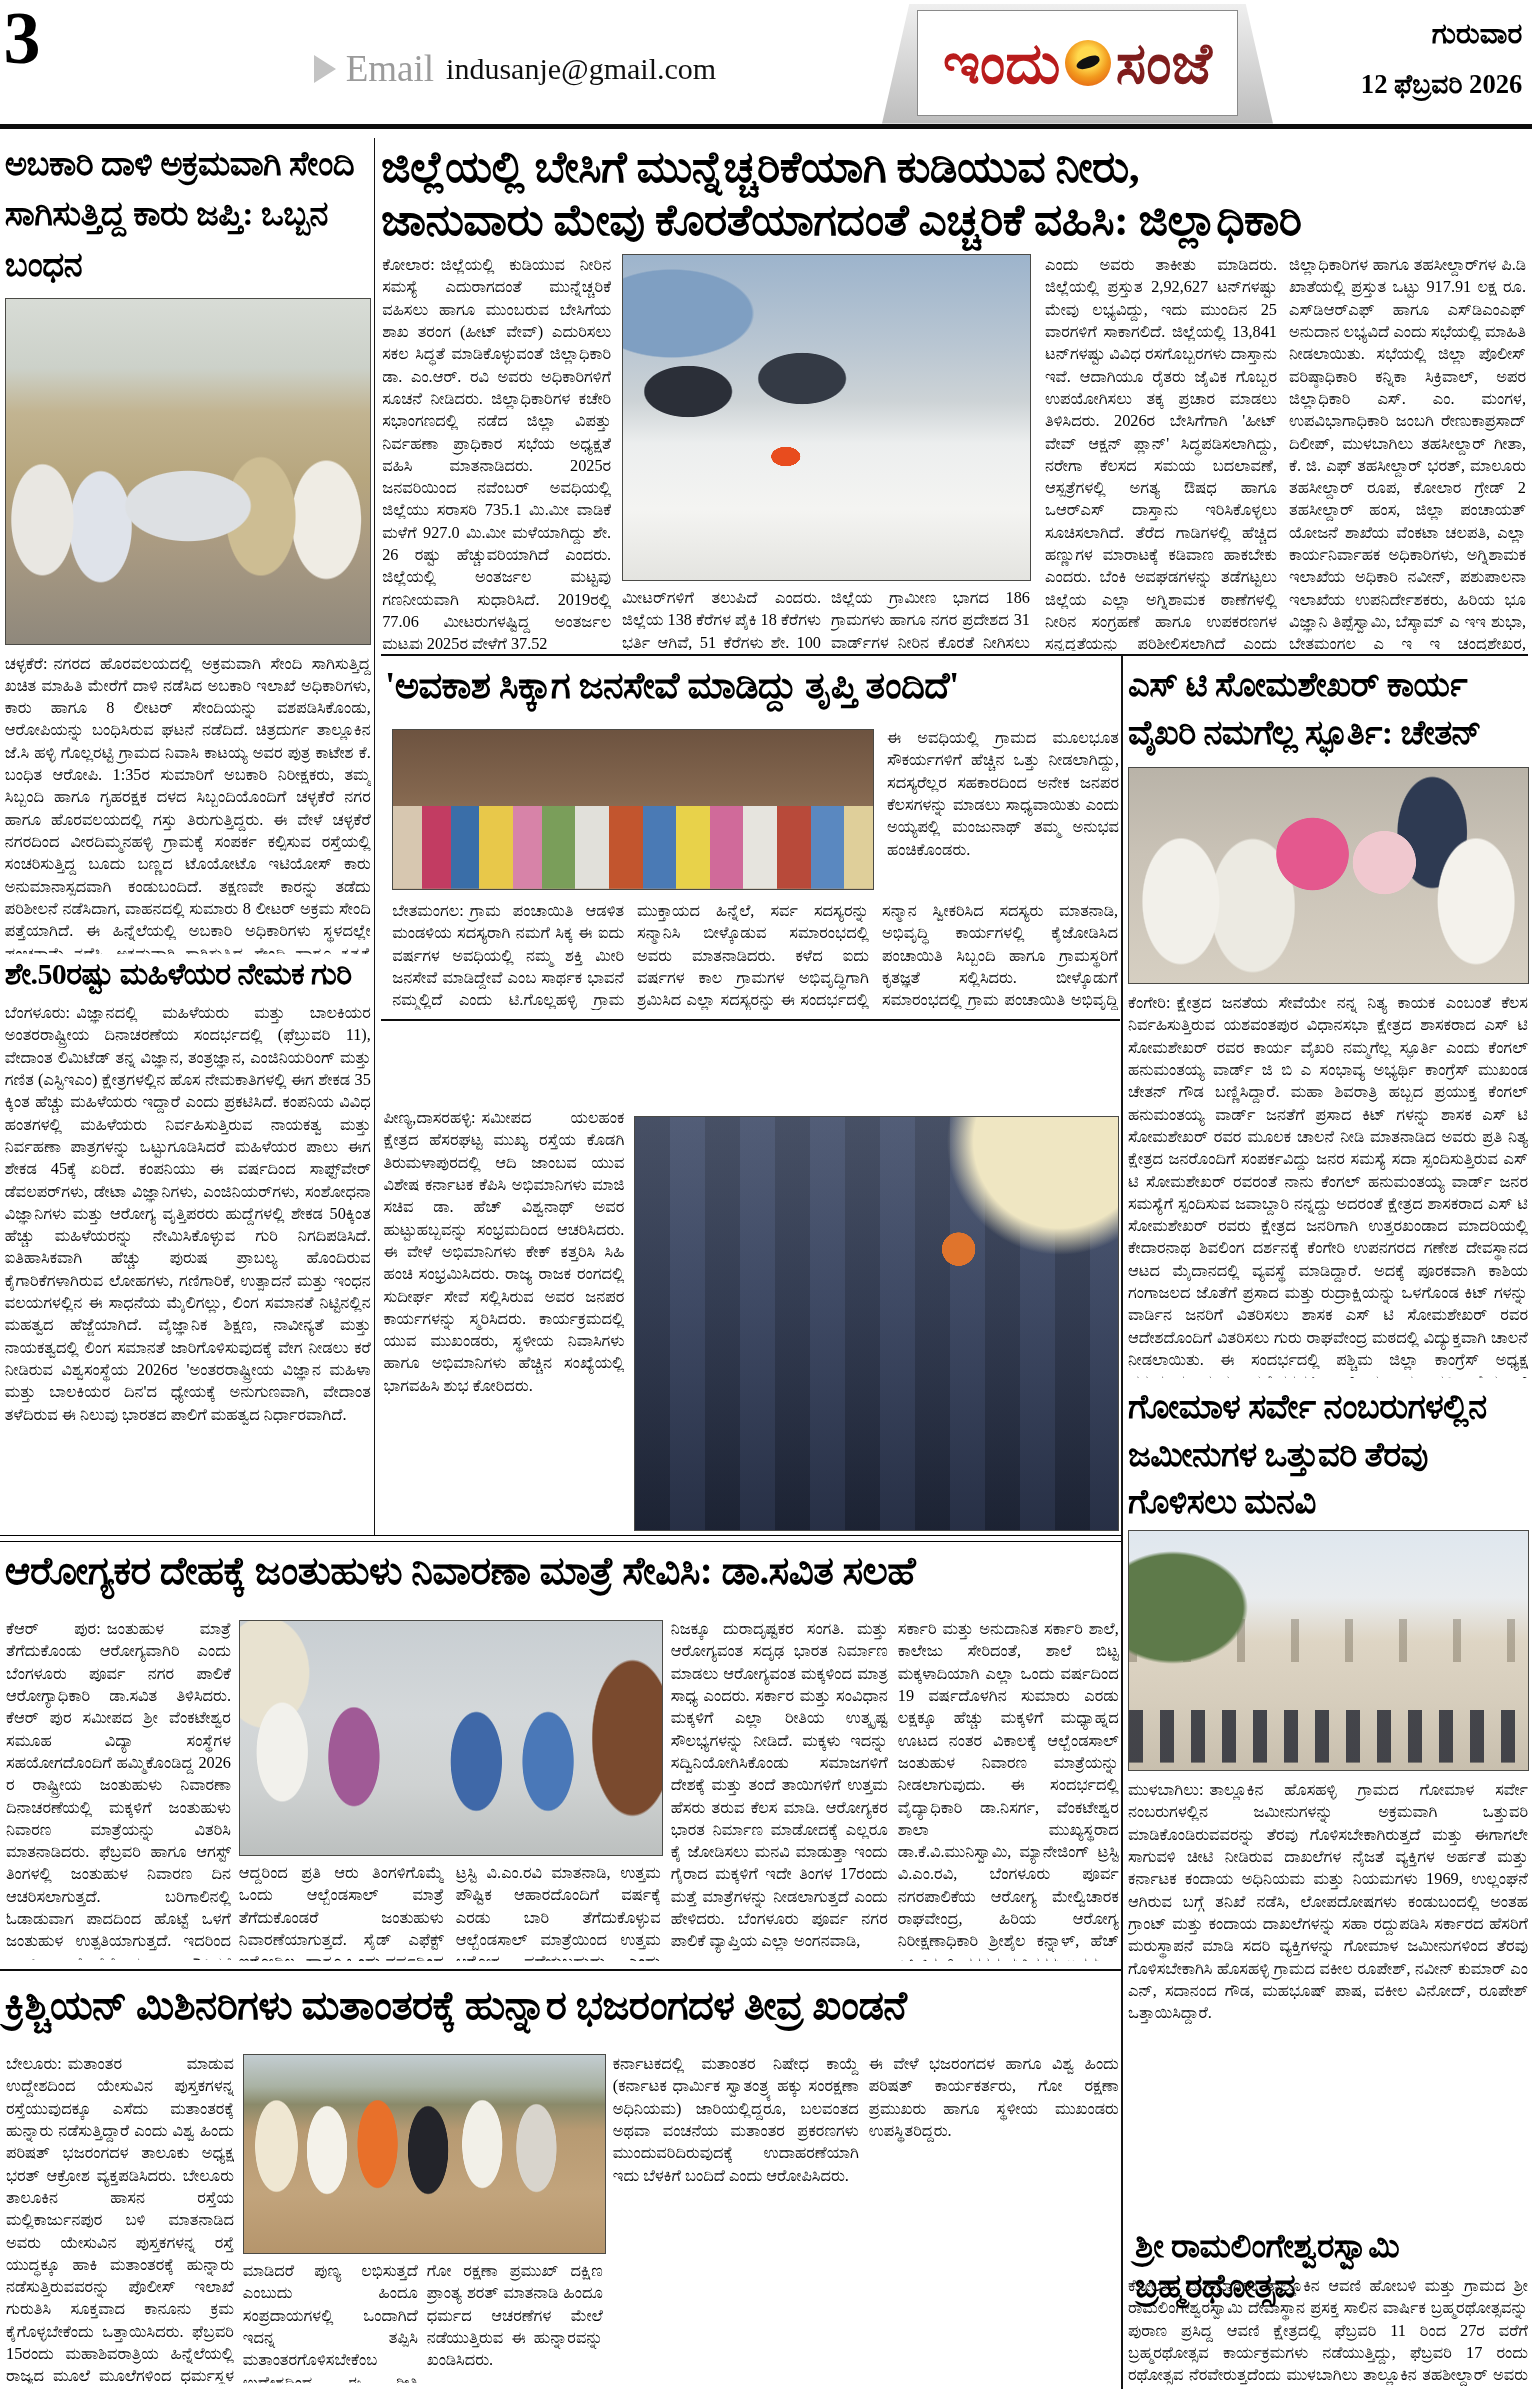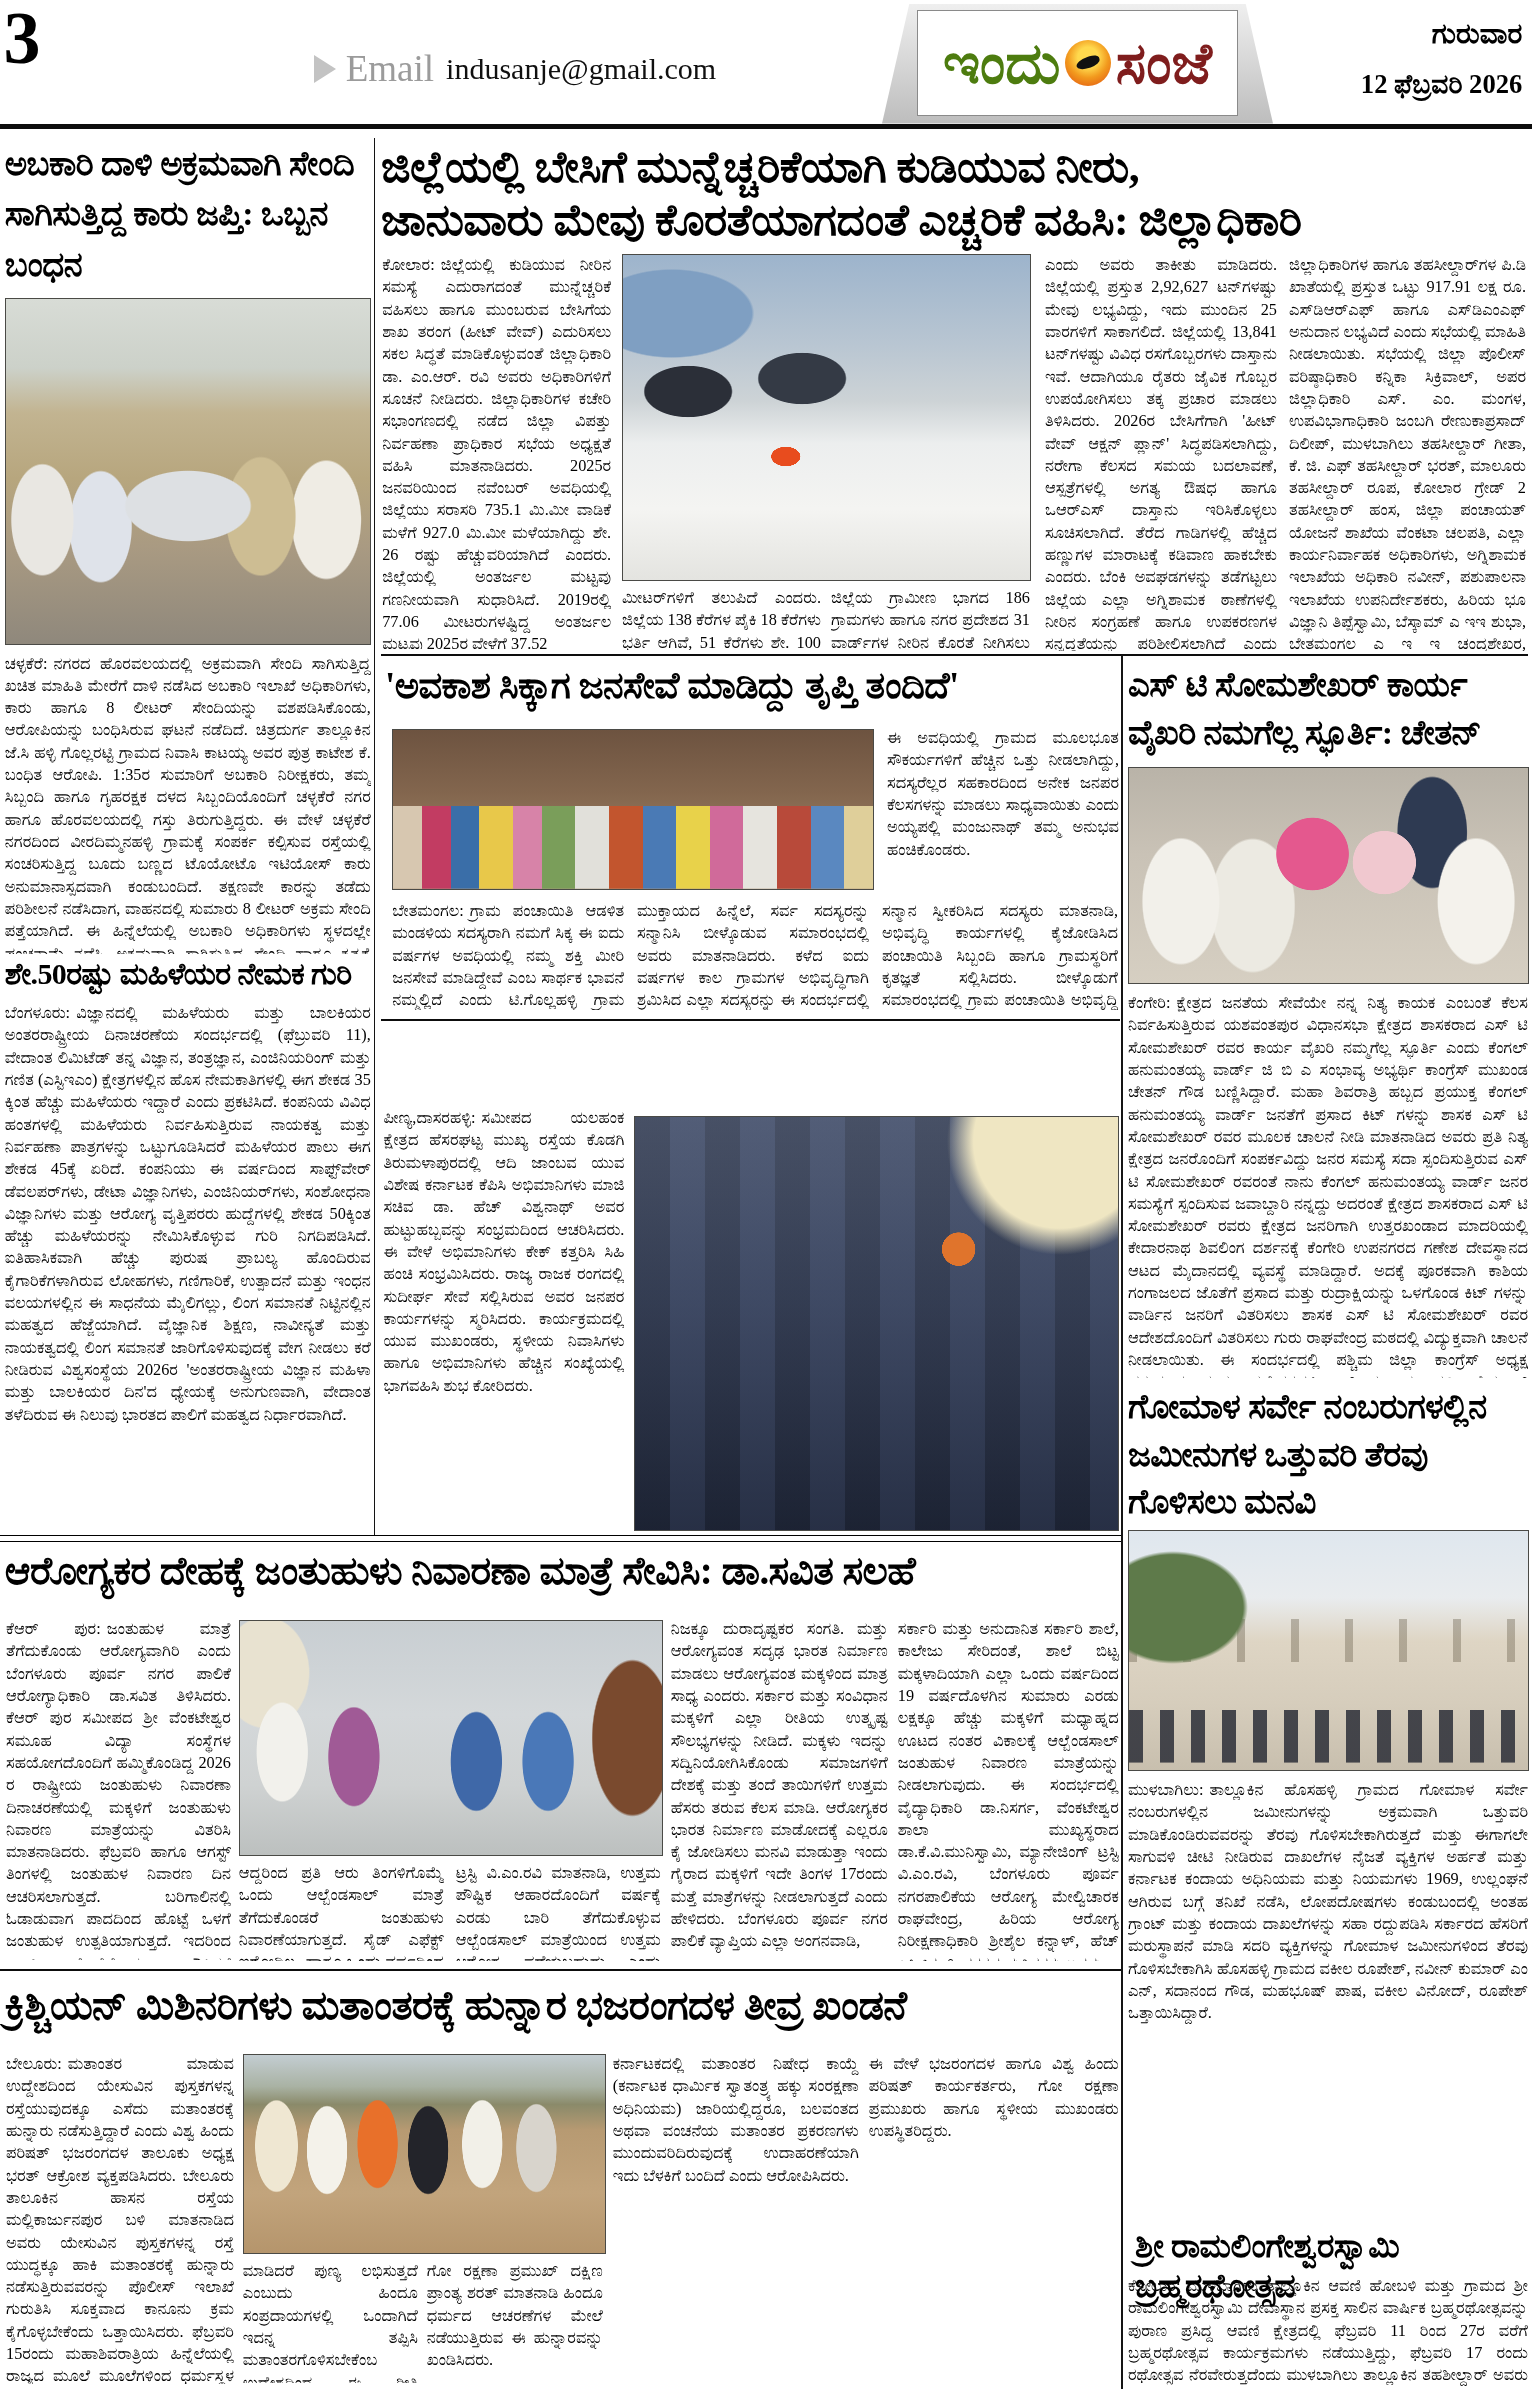--- a/index.html
+++ b/index.html
@@ -17,21 +17,21 @@
   #page-number{left:3.6px;top:1.2px;font-size:74px;font-weight:bold;line-height:1}
   #email-row{left:314px;top:47px;display:flex;align-items:center}
   #email-arrow{width:0;height:0;border-left:22px solid #c3c3c3;border-top:14.5px solid transparent;border-bottom:14.5px solid transparent;margin-right:9.7px}
   #email-word{font-size:37px;color:#9b9b9b;margin-right:12px}
   #email-addr{font-size:30px;color:#101010}
   #masthead{left:882px;top:3.6px;width:391px;height:120px}
   #masthead-bg{position:absolute;inset:0;background:linear-gradient(180deg,#efefef,#bdbdbd);
      clip-path:polygon(7% 0,93% 0,100% 100%,0 100%)}
   #masthead-box{position:absolute;left:35px;right:35px;top:6px;bottom:7.2px;background:#fff;
      border:1.2px solid #8a8a8a;display:flex;align-items:center;justify-content:center;gap:4.8px}
-  .mast-w1{color:#4d7c0f;font-size:57px;font-weight:bold;line-height:1}
+  .mast-w1{color:#b91c1c;font-size:57px;font-weight:bold;line-height:1}
   .mast-w2{color:#7f1d1d;font-size:57px;font-weight:bold;line-height:1}
   #sun-logo{width:46px;height:46px;border-radius:50%;position:relative;flex:0 0 auto;
      background:radial-gradient(circle at 50% 38%,#ffd94e 0 28%,#f29a1e 55%,#df4a0e 100%)}
   #sun-bird{position:absolute;left:11px;top:17px;width:24px;height:11px;background:#111;
      border-radius:60% 40% 50% 50%;transform:rotate(-18deg)}
   #date-block{right:9.7px;top:18px;text-align:right;font-weight:bold}
   #date-day{font-size:28px}
   #date-date{font-size:26.6px;margin-top:18px}
   #header-rule{left:0;top:124px;width:1532px;height:5.4px}
 

